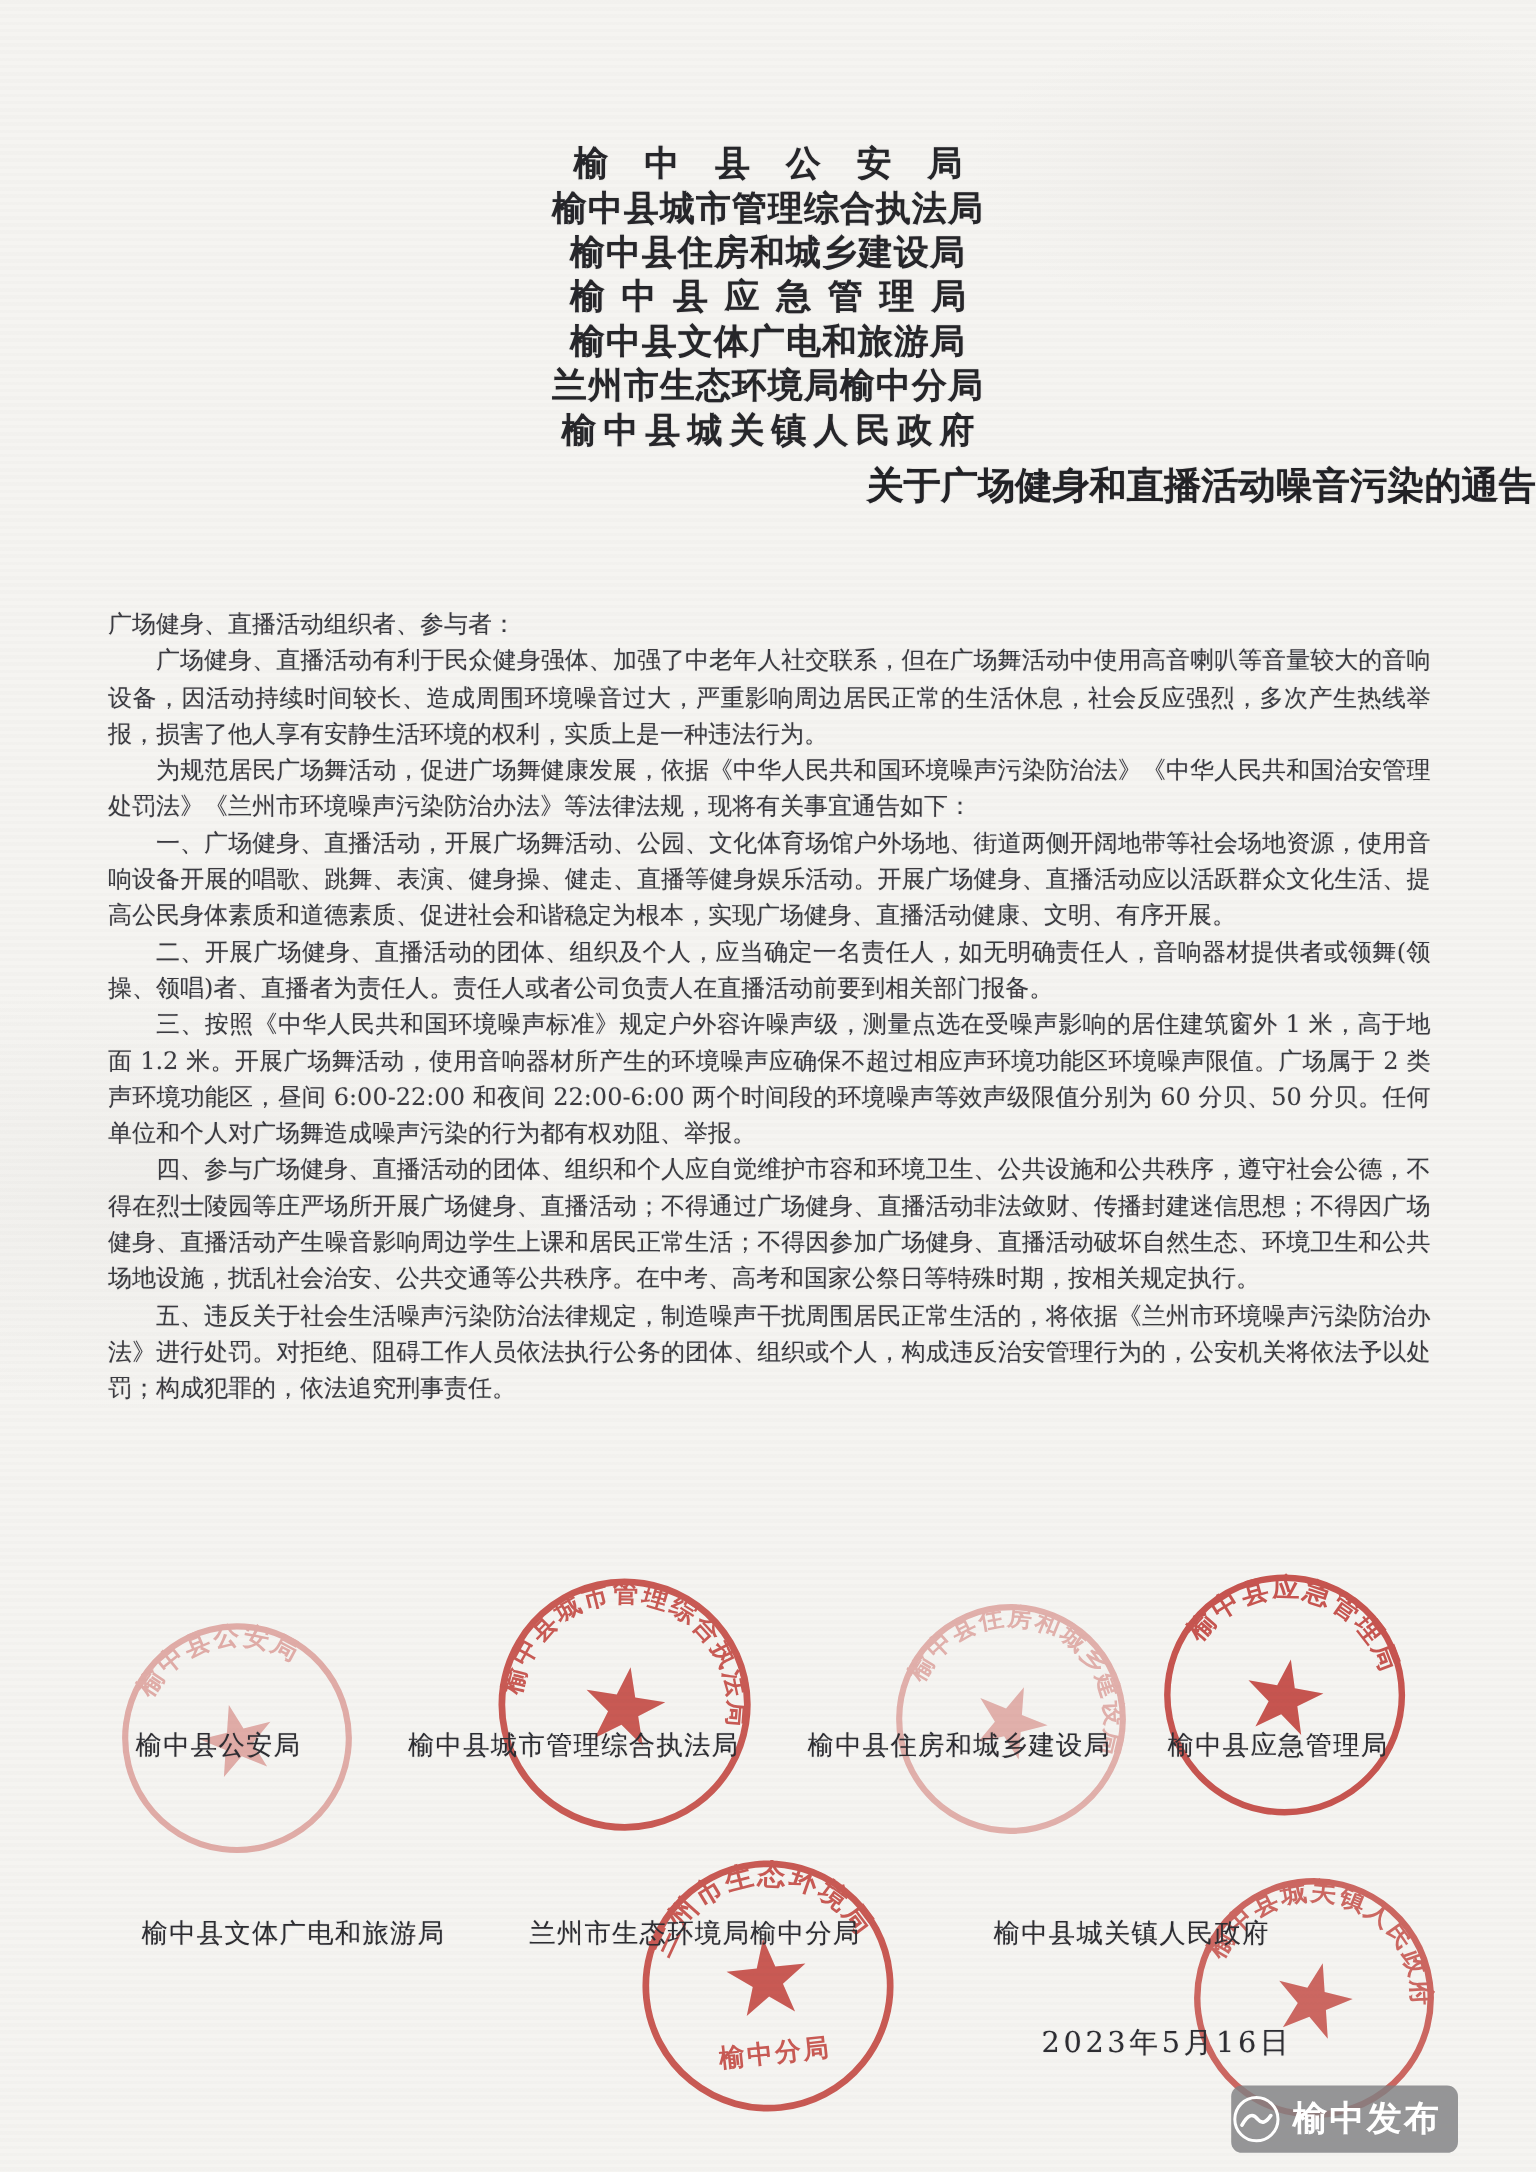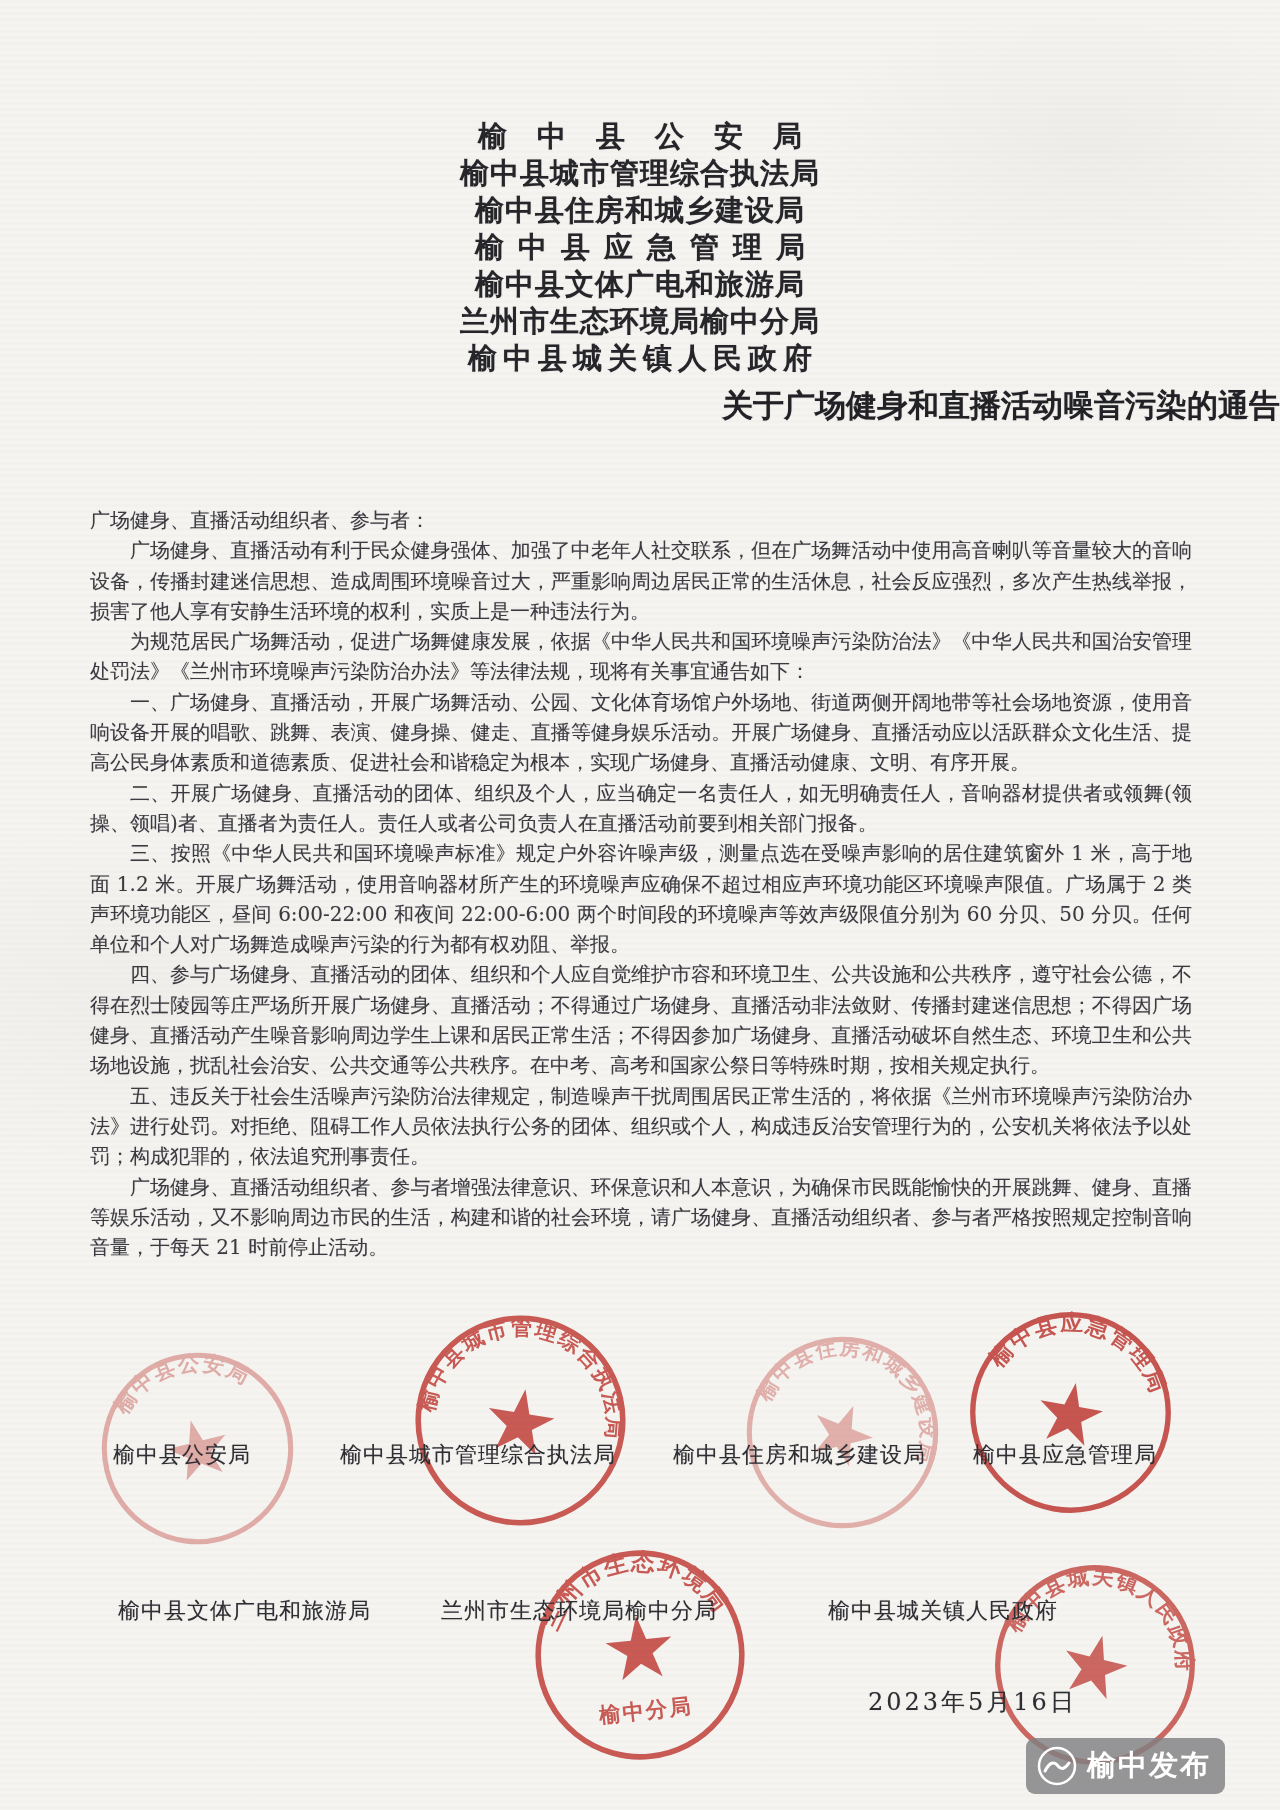--- a/index.html
+++ b/index.html
@@ -52,21 +52,21 @@
   }
   .date {
     position:absolute; left:868px; top:1686px;
     font-size:24px; letter-spacing:3px; color:#2d2d32;
     text-shadow:0 0 1px rgba(60,60,65,.3);
   }
   
   .wm {
     position:absolute; left:1026px; top:1738px;
     display:flex; align-items:center; gap:9px;
-    padding:7px 14px 7px 10px; border-radius:9px;
+    padding:7px 14px 7px 0; border-radius:9px;
     background:rgba(128,128,131,.82);
   }
   .wm-text {
     color:#fff; font-size:29px; font-weight:700; letter-spacing:2px;
     font-family:"DejaVu Sans","Liberation Sans",sans-serif;
   }
 </style>
 </head>
 <body>
 
@@ -78,28 +78,27 @@
     <div class="h-line"><span>榆中县住房和城乡建设局</span></div>
     <div class="h-line"><span class="sp8">榆中县应急管理局</span></div>
     <div class="h-line"><span>榆中县文体广电和旅游局</span></div>
     <div class="h-line"><span>兰州市生态环境局榆中分局</span></div>
     <div class="h-line"><span class="sp10">榆中县城关镇人民政府</span></div>
     <div class="doc-title">关于广场健身和直播活动噪音污染的通告</div>
   </div>
 
   <div class="body-text">
     <p>广场健身、直播活动组织者、参与者：</p>
-    <p class="indent">广场健身、直播活动有利于民众健身强体、加强了中老年人社交联系，但在广场舞活动中使用高音喇叭等音量较大的音响设备，传播封建迷信思想、造成周围环境噪音过大，严重影响周边居民正常的生活休息，社会反应强烈，多次产生热线举报，损害了他人享有安静生活环境的权利，实质上是一种违法行为。</p>
+    <p class="indent">广场健身、直播活动有利于民众健身强体、加强了中老年人社交联系，但在广场舞活动中使用高音喇叭等音量较大的音响设备，因活动持续时间较长、造成周围环境噪音过大，严重影响周边居民正常的生活休息，社会反应强烈，多次产生热线举报，损害了他人享有安静生活环境的权利，实质上是一种违法行为。</p>
     <p class="indent">为规范居民广场舞活动，促进广场舞健康发展，依据《中华人民共和国环境噪声污染防治法》《中华人民共和国治安管理处罚法》《兰州市环境噪声污染防治办法》等法律法规，现将有关事宜通告如下：</p>
     <p class="indent">一、广场健身、直播活动，开展广场舞活动、公园、文化体育场馆户外场地、街道两侧开阔地带等社会场地资源，使用音响设备开展的唱歌、跳舞、表演、健身操、健走、直播等健身娱乐活动。开展广场健身、直播活动应以活跃群众文化生活、提高公民身体素质和道德素质、促进社会和谐稳定为根本，实现广场健身、直播活动健康、文明、有序开展。</p>
     <p class="indent">二、开展广场健身、直播活动的团体、组织及个人，应当确定一名责任人，如无明确责任人，音响器材提供者或领舞(领操、领唱)者、直播者为责任人。责任人或者公司负责人在直播活动前要到相关部门报备。</p>
     <p class="indent">三、按照《中华人民共和国环境噪声标准》规定户外容许噪声级，测量点选在受噪声影响的居住建筑窗外 1 米，高于地面 1.2 米。开展广场舞活动，使用音响器材所产生的环境噪声应确保不超过相应声环境功能区环境噪声限值。广场属于 2 类声环境功能区，昼间 6:00-22:00 和夜间 22:00-6:00 两个时间段的环境噪声等效声级限值分别为 60 分贝、50 分贝。任何单位和个人对广场舞造成噪声污染的行为都有权劝阻、举报。</p>
     <p class="indent">四、参与广场健身、直播活动的团体、组织和个人应自觉维护市容和环境卫生、公共设施和公共秩序，遵守社会公德，不得在烈士陵园等庄严场所开展广场健身、直播活动；不得通过广场健身、直播活动非法敛财、传播封建迷信思想；不得因广场健身、直播活动产生噪音影响周边学生上课和居民正常生活；不得因参加广场健身、直播活动破坏自然生态、环境卫生和公共场地设施，扰乱社会治安、公共交通等公共秩序。在中考、高考和国家公祭日等特殊时期，按相关规定执行。</p>
     <p class="indent">五、违反关于社会生活噪声污染防治法律规定，制造噪声干扰周围居民正常生活的，将依据《兰州市环境噪声污染防治办法》进行处罚。对拒绝、阻碍工作人员依法执行公务的团体、组织或个人，构成违反治安管理行为的，公安机关将依法予以处罚；构成犯罪的，依法追究刑事责任。</p>
-    <p class="indent">广场健身、直播活动组织者、参与者增强法律意识、环保意识和人本意识，为确保市民既能愉快的开展跳舞、健身、直播等娱乐活动，又不影响周边市民的生活，构建和谐的社会环境，请广场健身、直播活动组织者、参与者严格按照规定控制音响音量，于每天 21 时前停止活动。</p>
   </div>
 
   <svg class="stamp" style="left:95px;top:1346px;width:205px;height:205px;opacity:.40;transform:rotate(-14deg);" viewBox="0 0 220 220">
     <defs>
         <path id="arc1" d="M 30,140 A 85,85 0 1 1 190,140" fill="none"></path>
       </defs>
     <circle class="stamp-ring" cx="110" cy="110" r="100"></circle>
     <text class="stamp-arc"><textPath href="#arc1" startOffset="50%" text-anchor="middle">榆中县公安局</textPath></text>
     <text class="stamp-star" x="110" y="136" text-anchor="middle">★</text>
   </svg>

